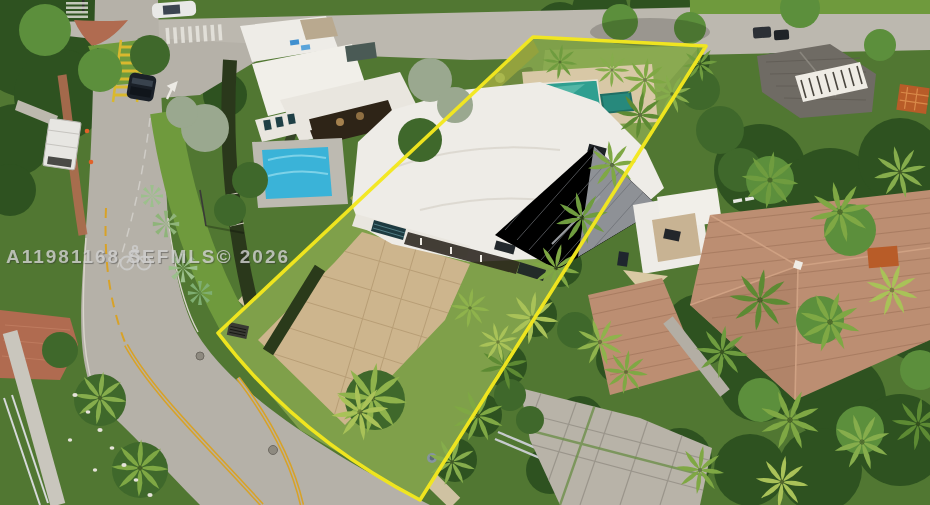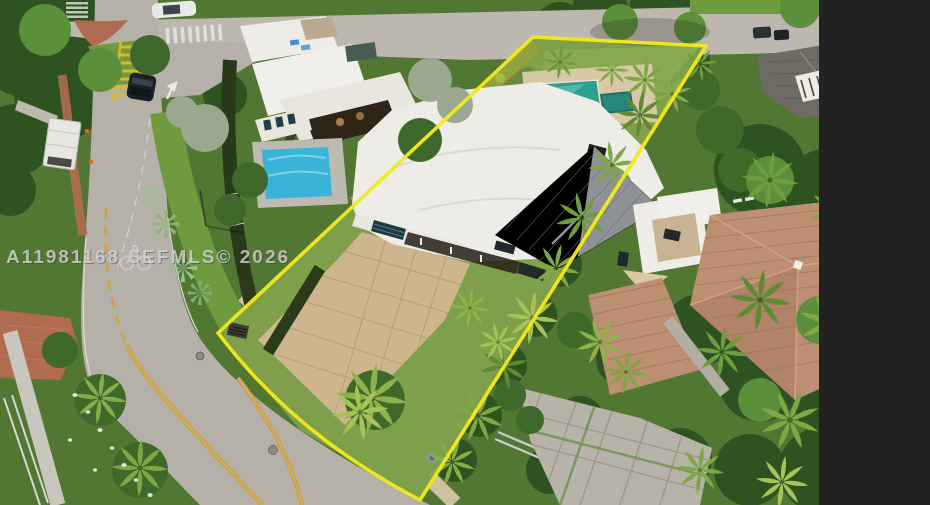--- a/index.html
+++ b/index.html
@@ -1,16 +1,16 @@
 <!DOCTYPE html>
 <html><head>
 <meta charset="utf-8">
 <style>
   html,body{margin:0;padding:0;background:#222;}
-  #stage{width:819px;height:505px;position:relative;overflow:hidden;font-family:"Liberation Sans",sans-serif;}
+  #stage{width:930px;height:505px;position:relative;overflow:hidden;font-family:"Liberation Sans",sans-serif;}
   svg{display:block}
   .wm{font-family:"Liberation Sans",sans-serif;font-weight:bold;font-size:19px;letter-spacing:2px;opacity:.82;}
 </style>
 </head>
 <body>
 
 <div id="stage">
 <svg width="930" height="505" viewBox="0 0 930 505">
   <defs>
     <g id="palm">

